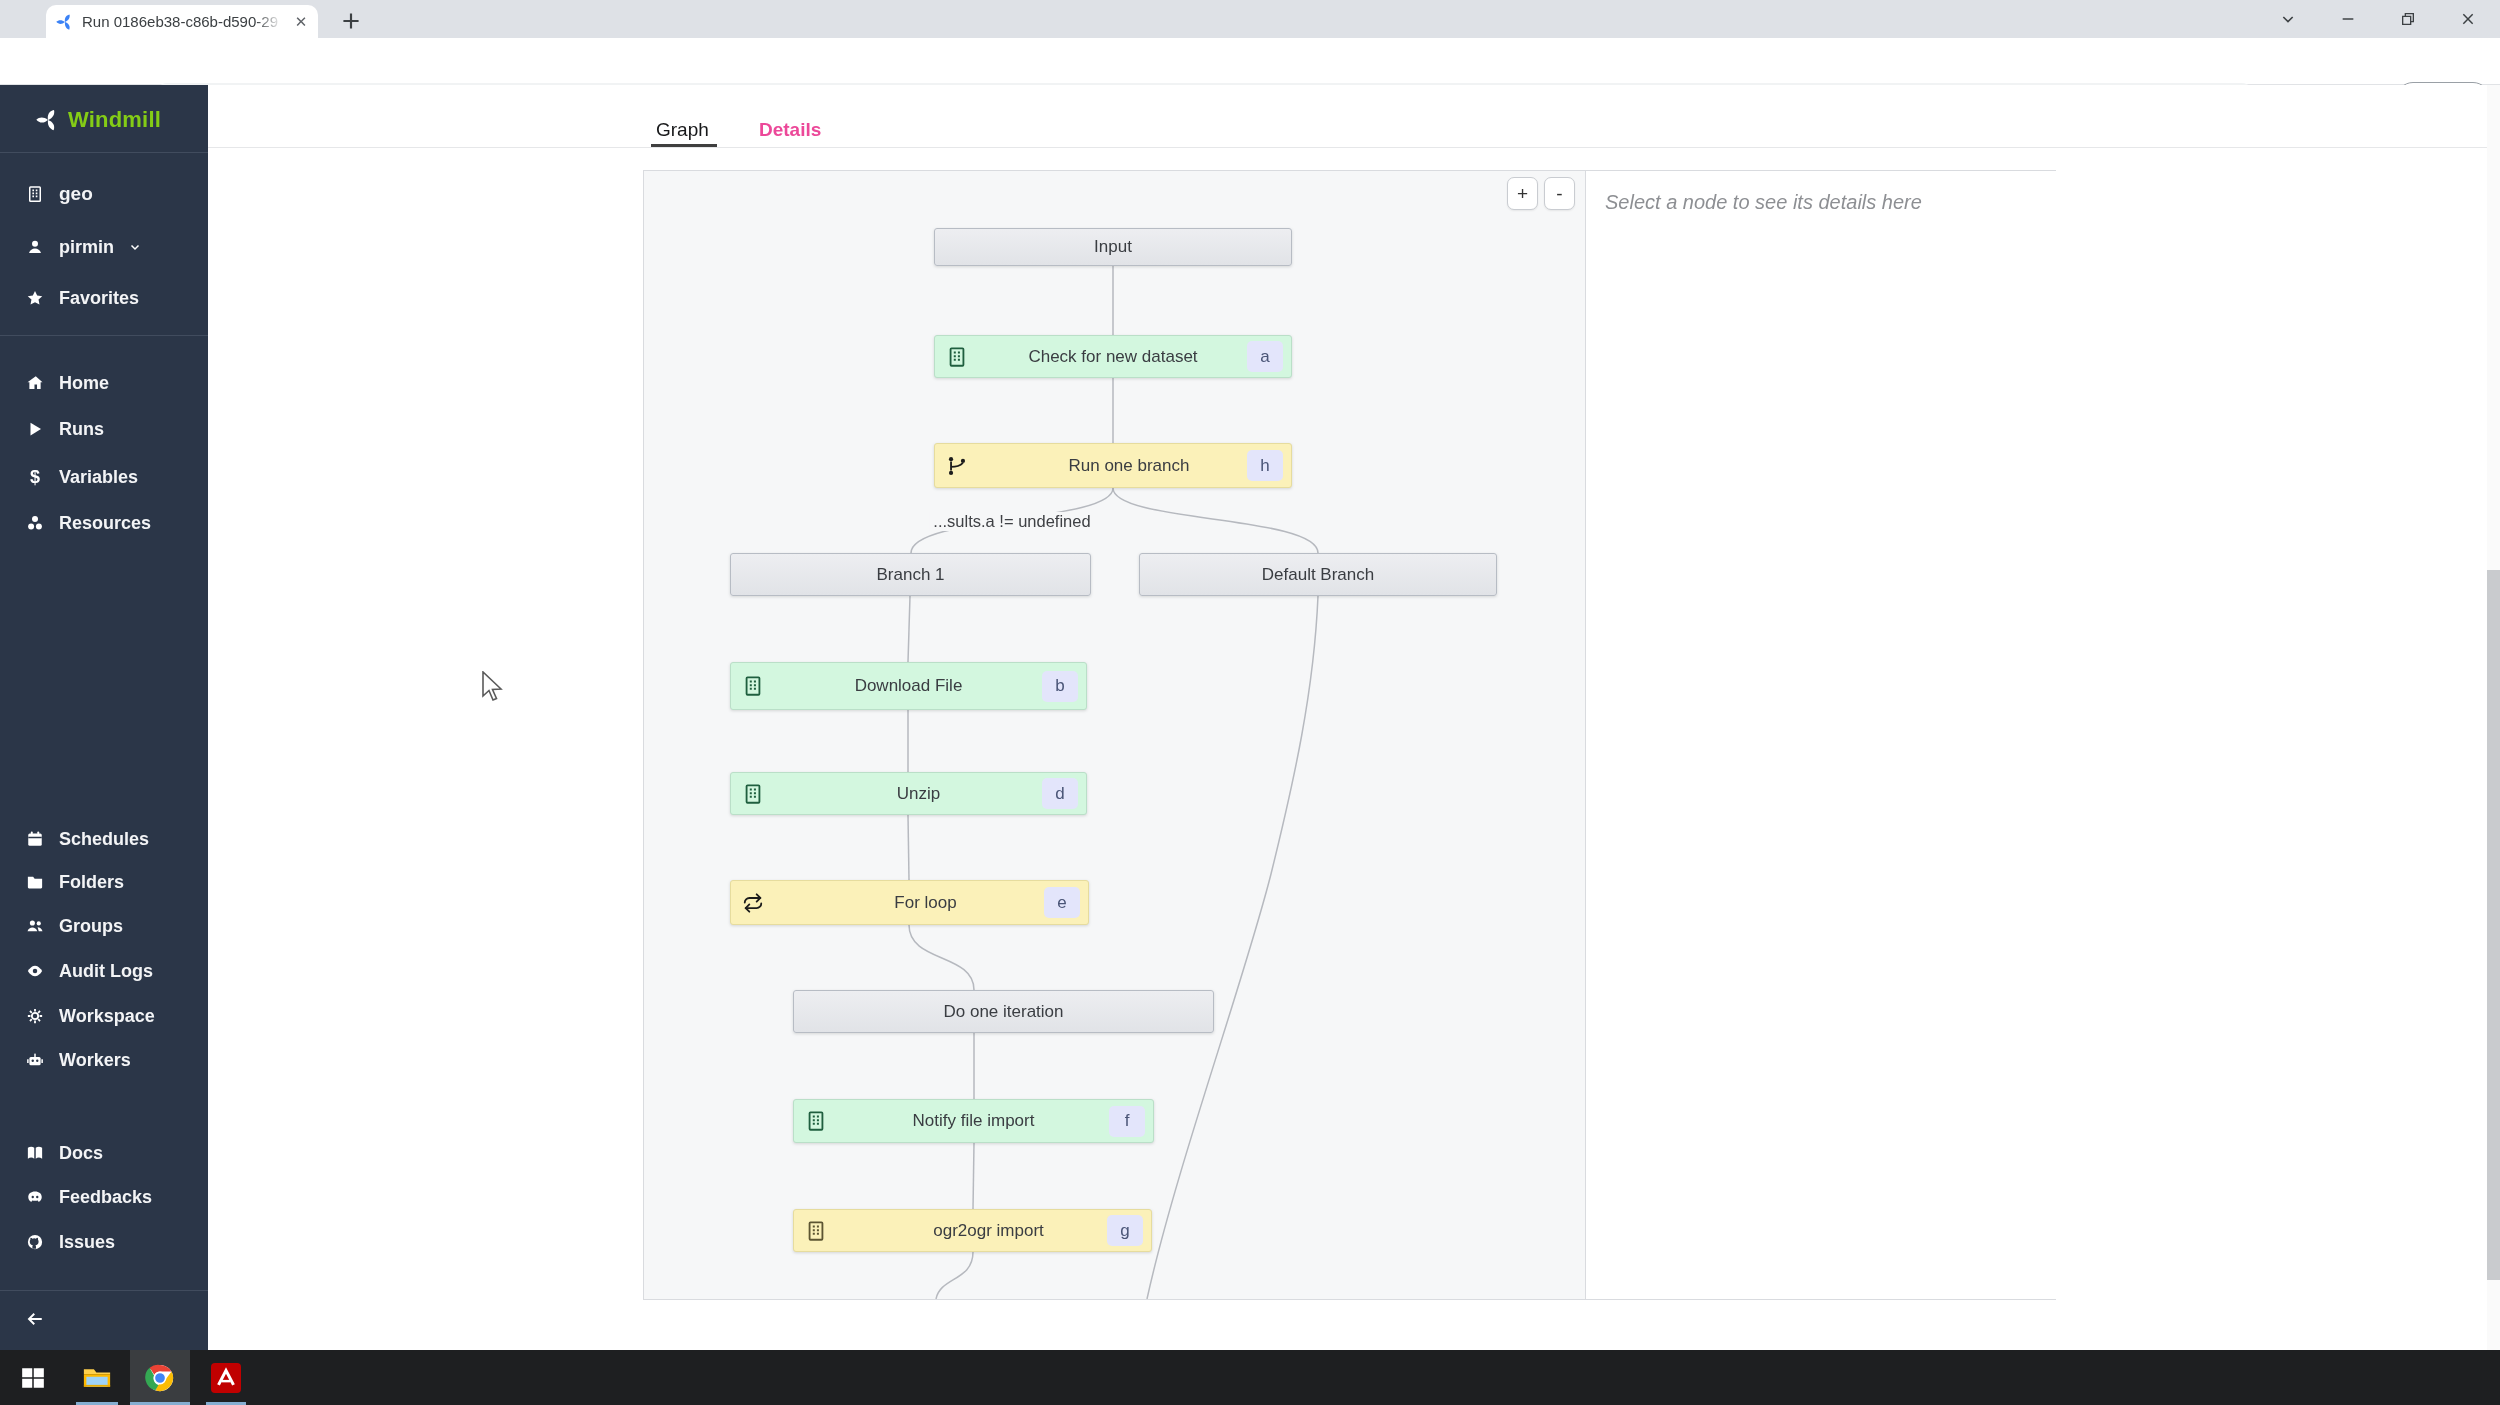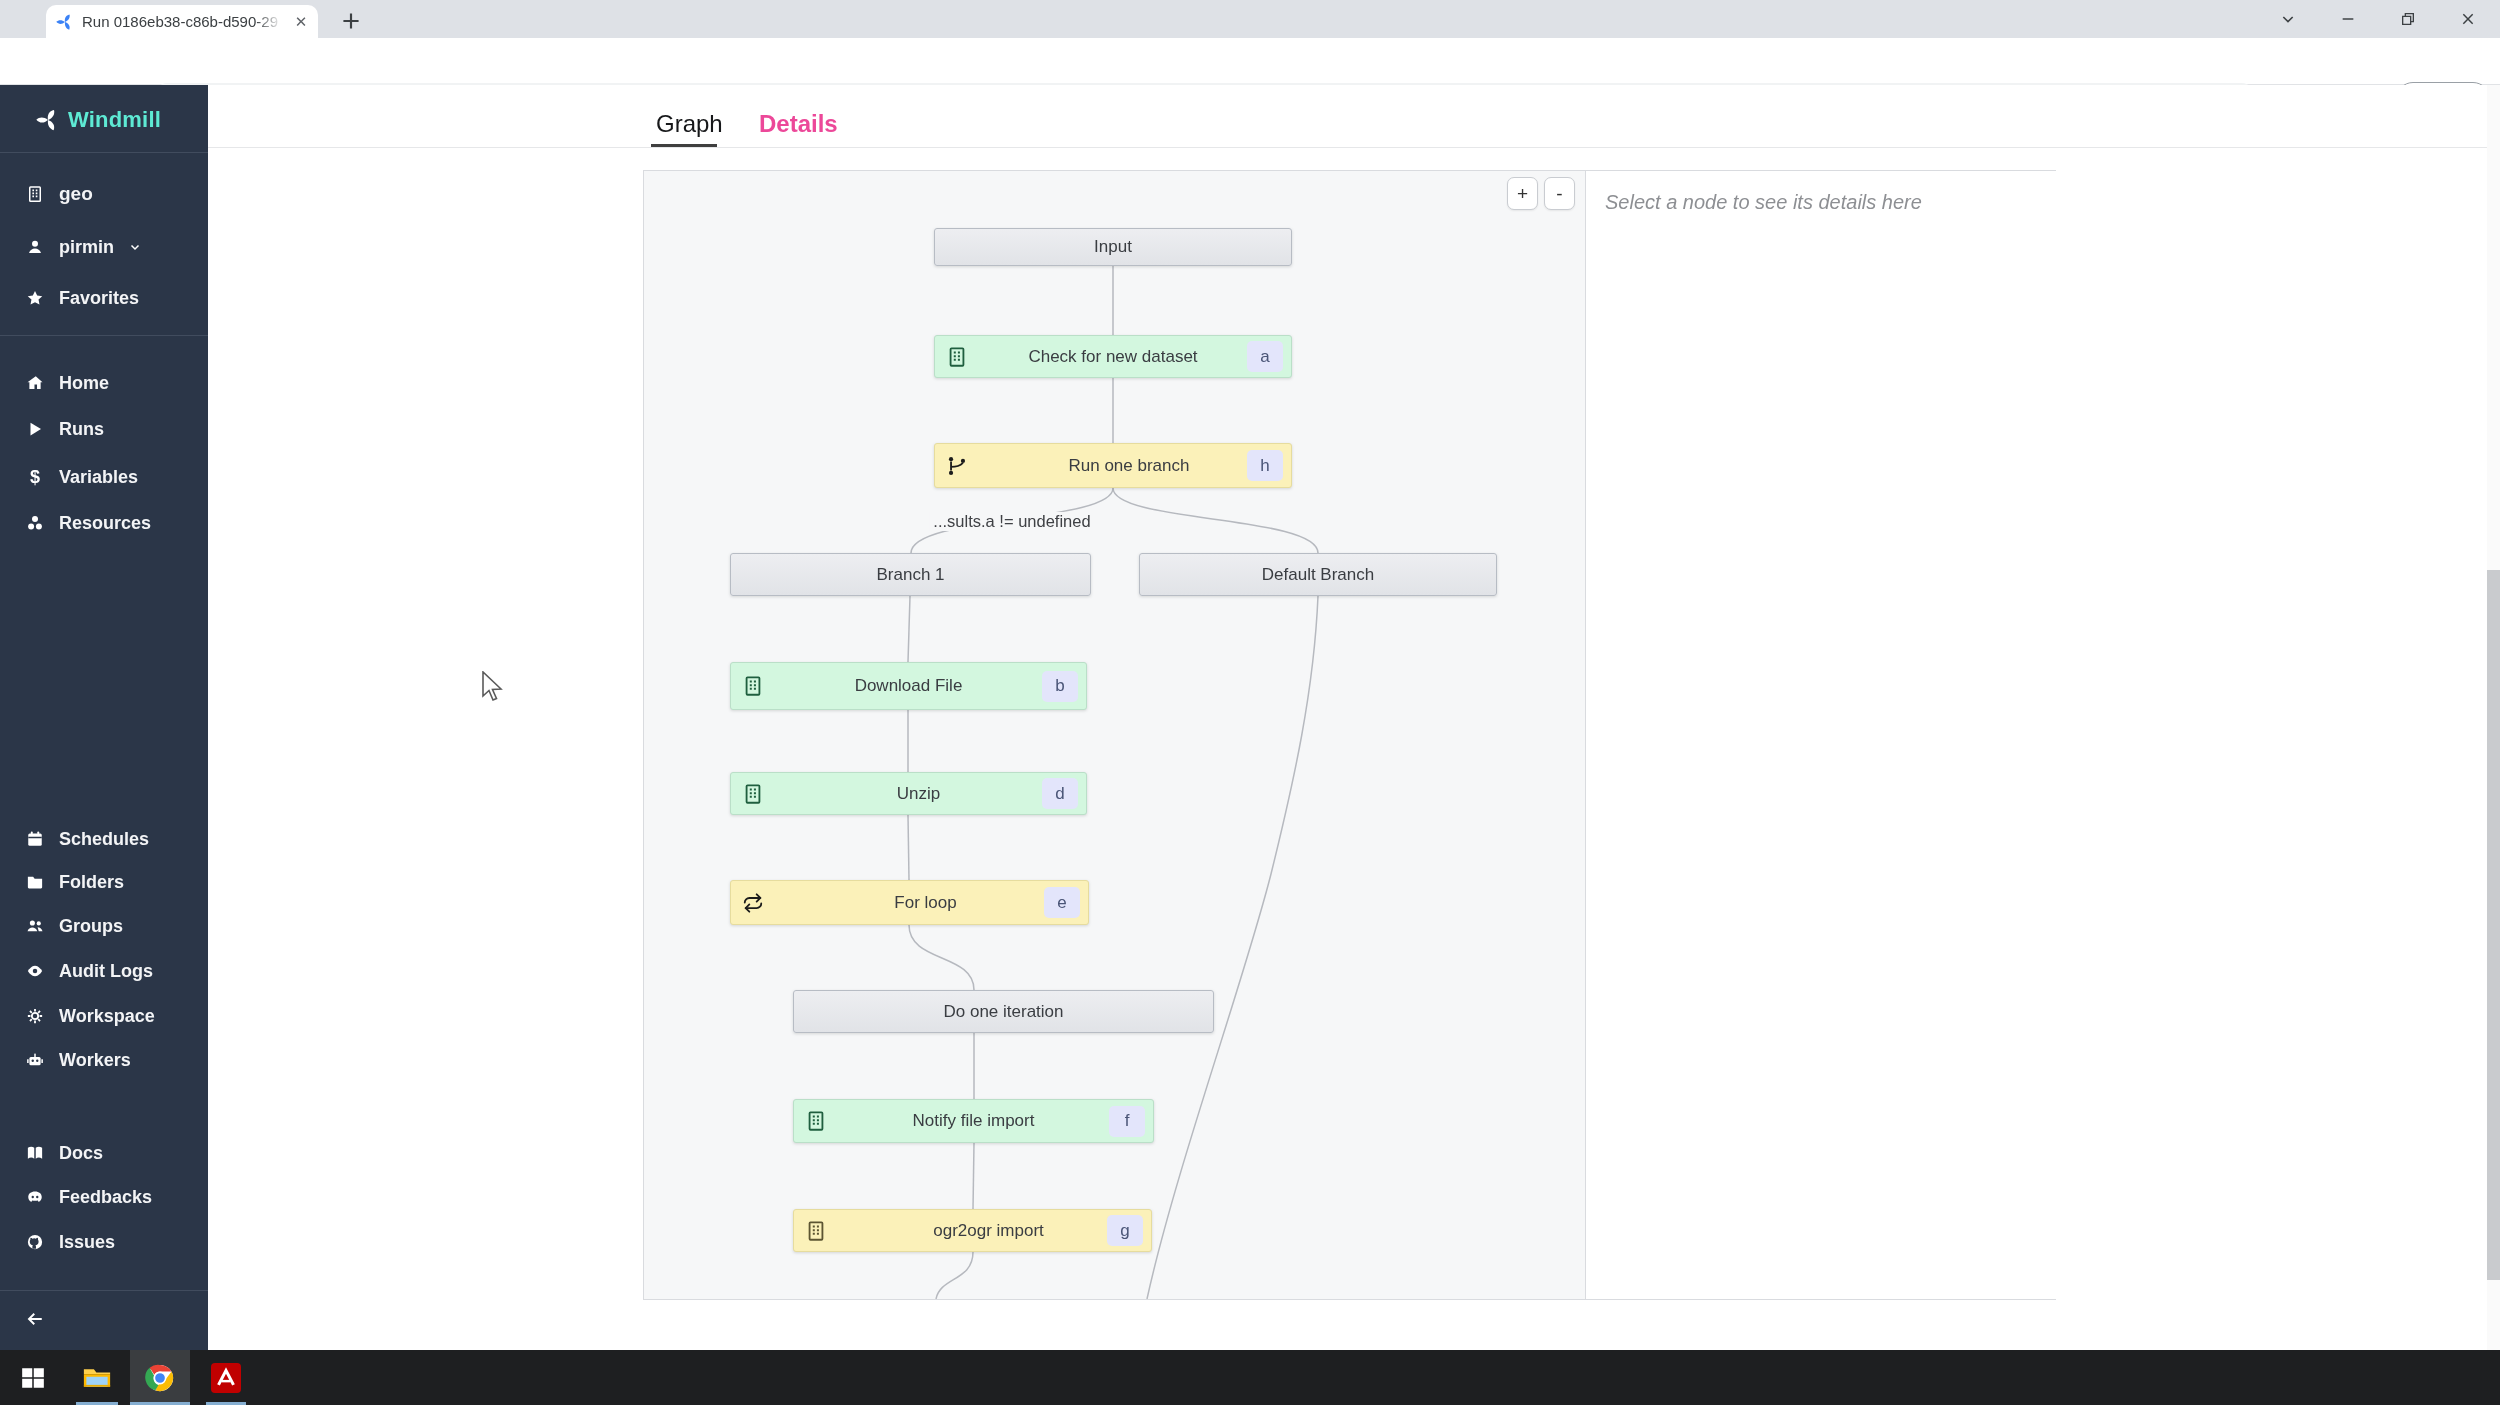--- a/index.html
+++ b/index.html
@@ -28,30 +28,30 @@
   .url-ico { position:absolute; top:4px; width:24px; height:24px; color:#5f6368; }
   #fehler { position:absolute; left:2396px; top:44px; width:94px; height:34px; border:1.5px solid #9aa0a6;
             border-radius:17px; display:flex; align-items:center; padding-left:13px; gap:9px; background:#fff; }
   #fehler span { font-size:16px; color:#3c4043; }
   .dots { width:4px; height:18px; display:flex; flex-direction:column; justify-content:space-between; }
   .dots i { width:3.5px; height:3.5px; border-radius:50%; background:#3c4043; }
 
   
   #sidebar { position:absolute; left:0; top:85px; width:208px; height:1265px; background:#2b3648; }
   #logo-row { position:absolute; left:36px; top:18px; height:34px; display:flex; align-items:center; gap:8px; }
-  #logo-row .t { color:#5eead4; font-size:22px; font-weight:800; letter-spacing:.2px; }
+  #logo-row .t { color:#84cc16; font-size:22px; font-weight:800; letter-spacing:.2px; }
   .sdiv { position:absolute; left:0; width:208px; height:1px; background:#414c5e; }
   .srow { position:absolute; left:26px; height:26px; display:flex; align-items:center; gap:15px;
           color:#f3f4f6; font-size:18px; font-weight:600; cursor:default; white-space:nowrap; }
   .srow svg, .srow .gly { width:18px; height:18px; flex:0 0 18px; }
   .gly { color:#fff; font-size:18px; font-weight:700; text-align:center; line-height:18px; }
 
   
   #content { position:absolute; left:208px; top:85px; width:2292px; height:1265px; background:#fff; }
-  .apptab { position:absolute; top:25px; font-size:24px; }
+  .apptab { position:absolute; top:34px; font-size:19px; }
   #tab-graph { left:448px; color:#17181a; font-weight:500; }
   #tab-details { left:551px; color:#ec4899;font-weight:bold; }
   #tab-underline { position:absolute; left:443px; top:59px; width:66px; height:3px; background:#3f3f3f; }
   #tabborder { position:absolute; left:0; top:62px; width:2292px; height:1px; background:#e6e7e9; }
 
   #card { position:absolute; left:435px; top:85px; width:1413px; height:1130px;
           border:1px solid #d9dbdf; background:#fff; }
   #graph-panel { position:absolute; left:0; top:0; width:942px; height:1128px; background:#f6f7f8;
                  border-right:1px solid #d9dbdf; }
   #edges { position:absolute; left:0; top:0; }

